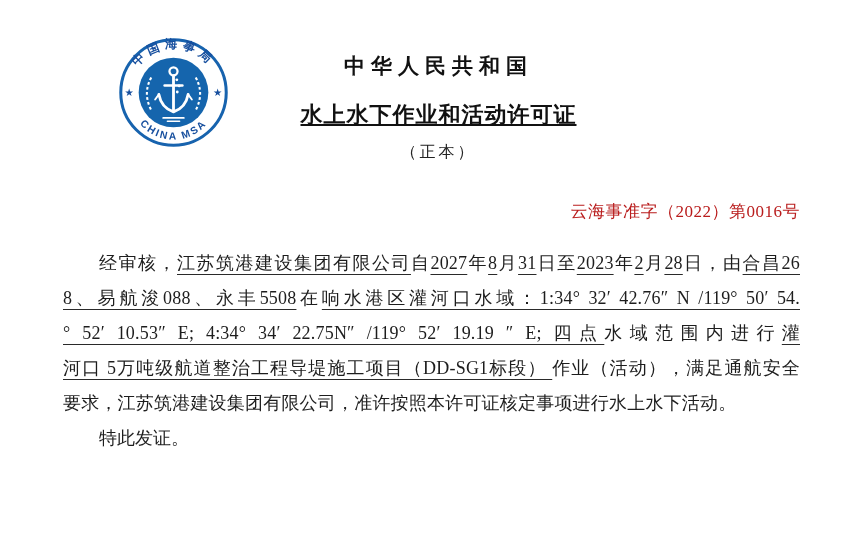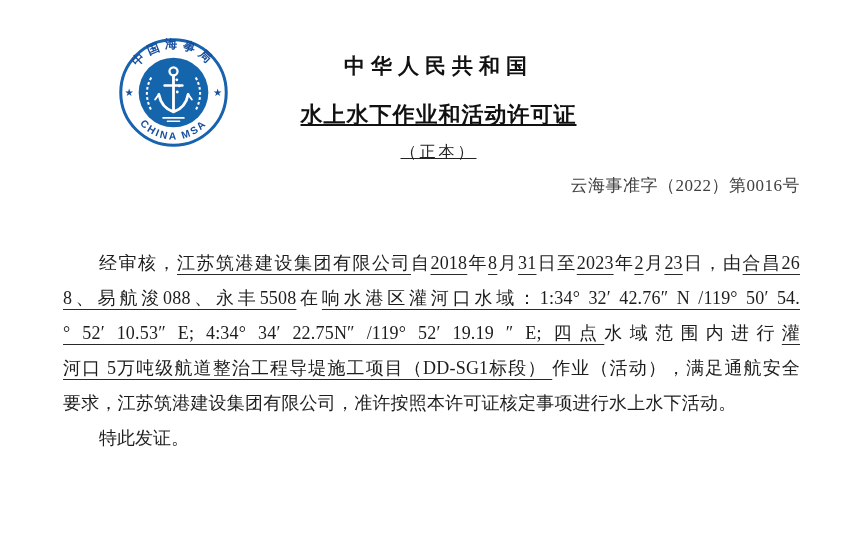--- a/index.html
+++ b/index.html
@@ -16,25 +16,25 @@
     font-family:Liberation Sans, sans-serif;
     font-weight:700;font-size:21px;letter-spacing:6px;color:#111;
   }
   .title-main{
     position:absolute;left:0;right:0;top:100px;
     font-family:"Liberation Sans","DejaVu Sans",sans-serif;
     font-weight:700;font-size:22px;letter-spacing:1px;color:#111;text-decoration:underline;
   }
   .copy-type{
     position:absolute;left:0;right:0;top:142px;
-    font-size:16px;letter-spacing:3px;color:#222;text-decoration:underline;
+    font-size:16px;letter-spacing:3px;color:#222;
   }
   .cert-no{
-    position:absolute;top:174px;right:62px;
-    font-size:17px;color:#404040;letter-spacing:0.5px;
+    position:absolute;top:200px;right:62px;
+    font-size:17px;color:#b91c1c;letter-spacing:0.5px;
   }
   
   .body-block{position:absolute;left:63px;right:62px;top:246px;}
   .body-line{
     font-size:18px;line-height:35px;height:35px;overflow:hidden;
     text-align:justify;letter-spacing:0.2px;white-space:nowrap;
   }
   .body-line.justify{text-align-last:justify;}
   .body-line.indent{text-indent:2em;}
   .u{
@@ -98,21 +98,21 @@
   <div class="titles">
     <div class="title-country">中华人民共和国</div>
     <div class="title-main">水上水下作业和活动许可证</div>
     <div class="copy-type">（正本）</div>
   </div>
 
   <div class="cert-no">云海事准字（2022）第0016号</div>
 
   <div class="body-block">
 
-  <div class="body-line indent justify"><span>经审核，</span><span class="u">江苏筑港建设集团有限公司</span><span>自</span><span class="u">2018</span><span>年</span><span class="u">8</span><span>月</span><span class="u">31</span><span>日至</span><span class="u">2023</span><span>年</span><span class="u">2</span><span>月</span><span class="u">23</span><span>日，由</span><span class="u">合昌26</span></div>
+  <div class="body-line indent justify"><span>经审核，</span><span class="u">江苏筑港建设集团有限公司</span><span>自</span><span class="u">2027</span><span>年</span><span class="u">8</span><span>月</span><span class="u">31</span><span>日至</span><span class="u">2023</span><span>年</span><span class="u">2</span><span>月</span><span class="u">28</span><span>日，由</span><span class="u">合昌26</span></div>
       <div class="body-line justify"><span class="u">8、易航浚088、永丰5508</span><span>在</span><span class="u">响水港区灌河口水域：1:34° 32′ 42.76″ N /119° 50′ 54.</span></div>
       <div class="body-line justify"><span class="u">° 52′ 10.53″ E; 4:34° 34′ 22.75N″ /119° 52′ 19.19 ″ E; 四点</span><span>水域范围内进行</span><span class="u">灌</span></div>
       <div class="body-line justify"><span class="u">河口 5万吨级航道整治工程导堤施工项目（DD-SG1标段） </span><span>作业（活动），满足通航安全</span></div>
       <div class="body-line"><span>要求，江苏筑港建设集团有限公司，准许按照本许可证核定事项进行水上水下活动。</span></div>
       <div class="closing-line">特此发证。</div>
     </div>
 
 </div>
 
 </body></html>

